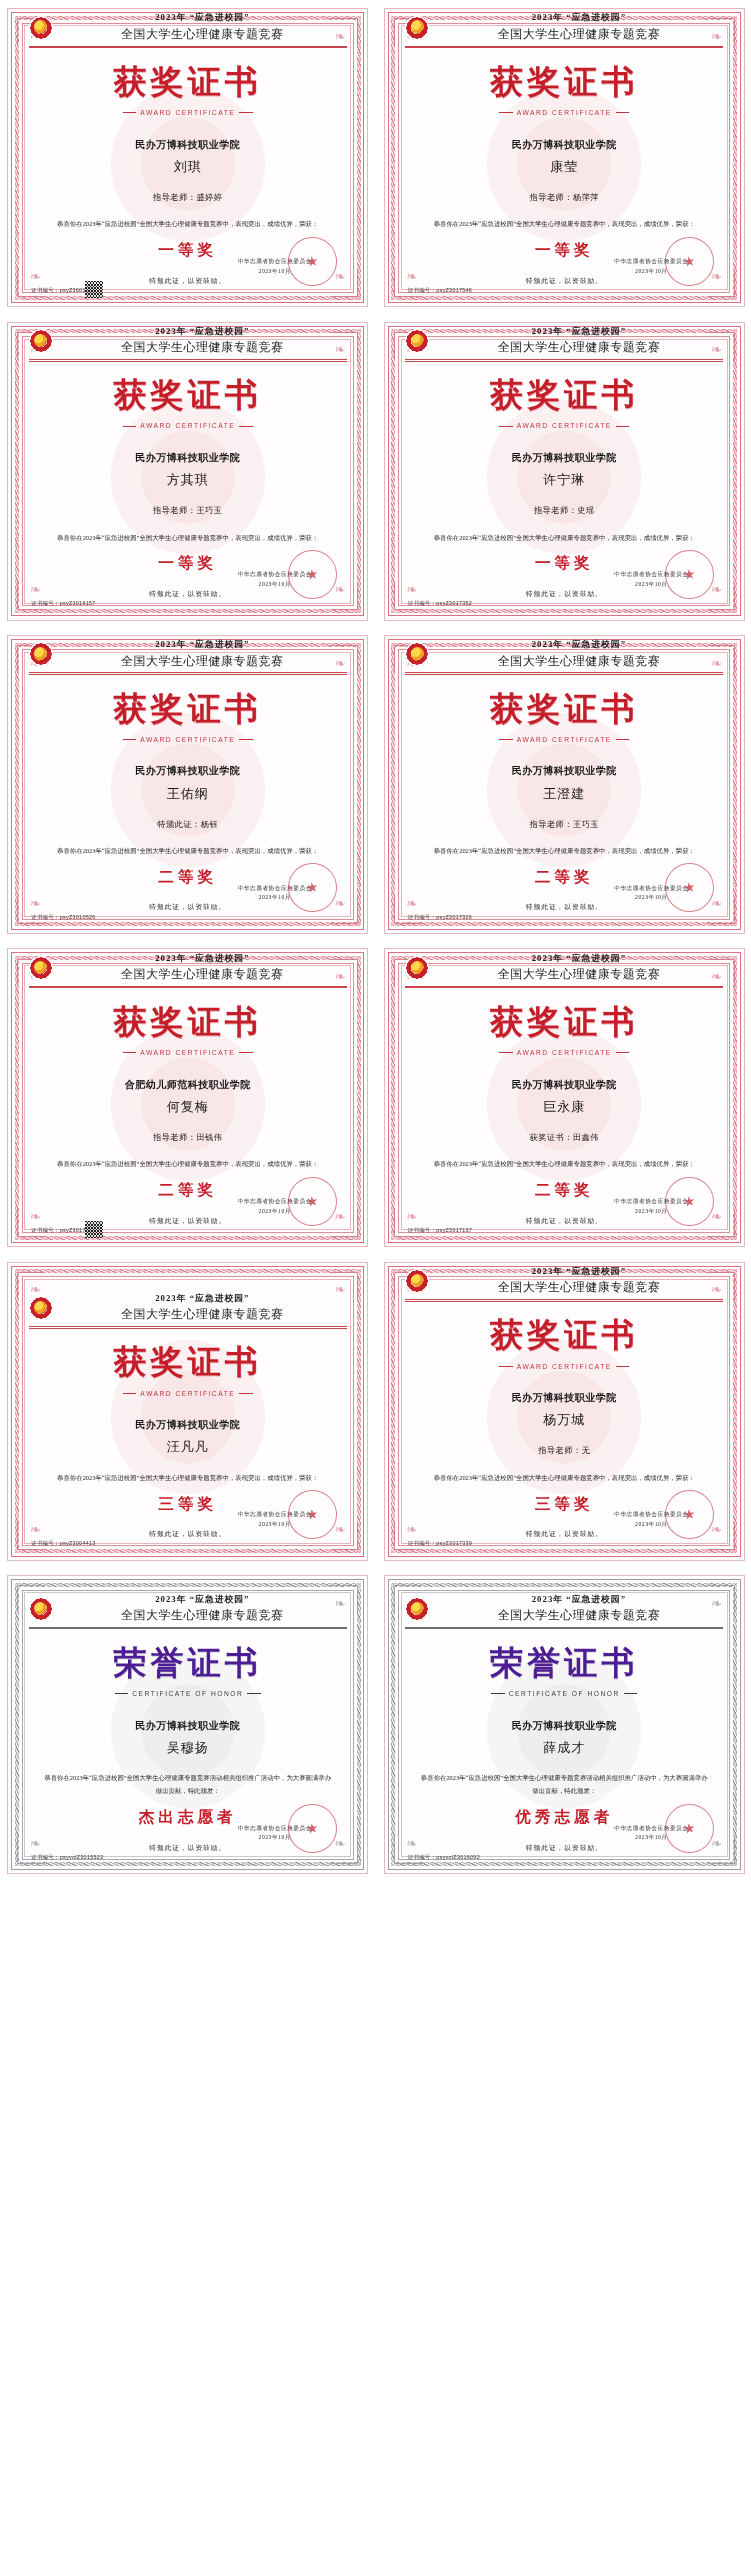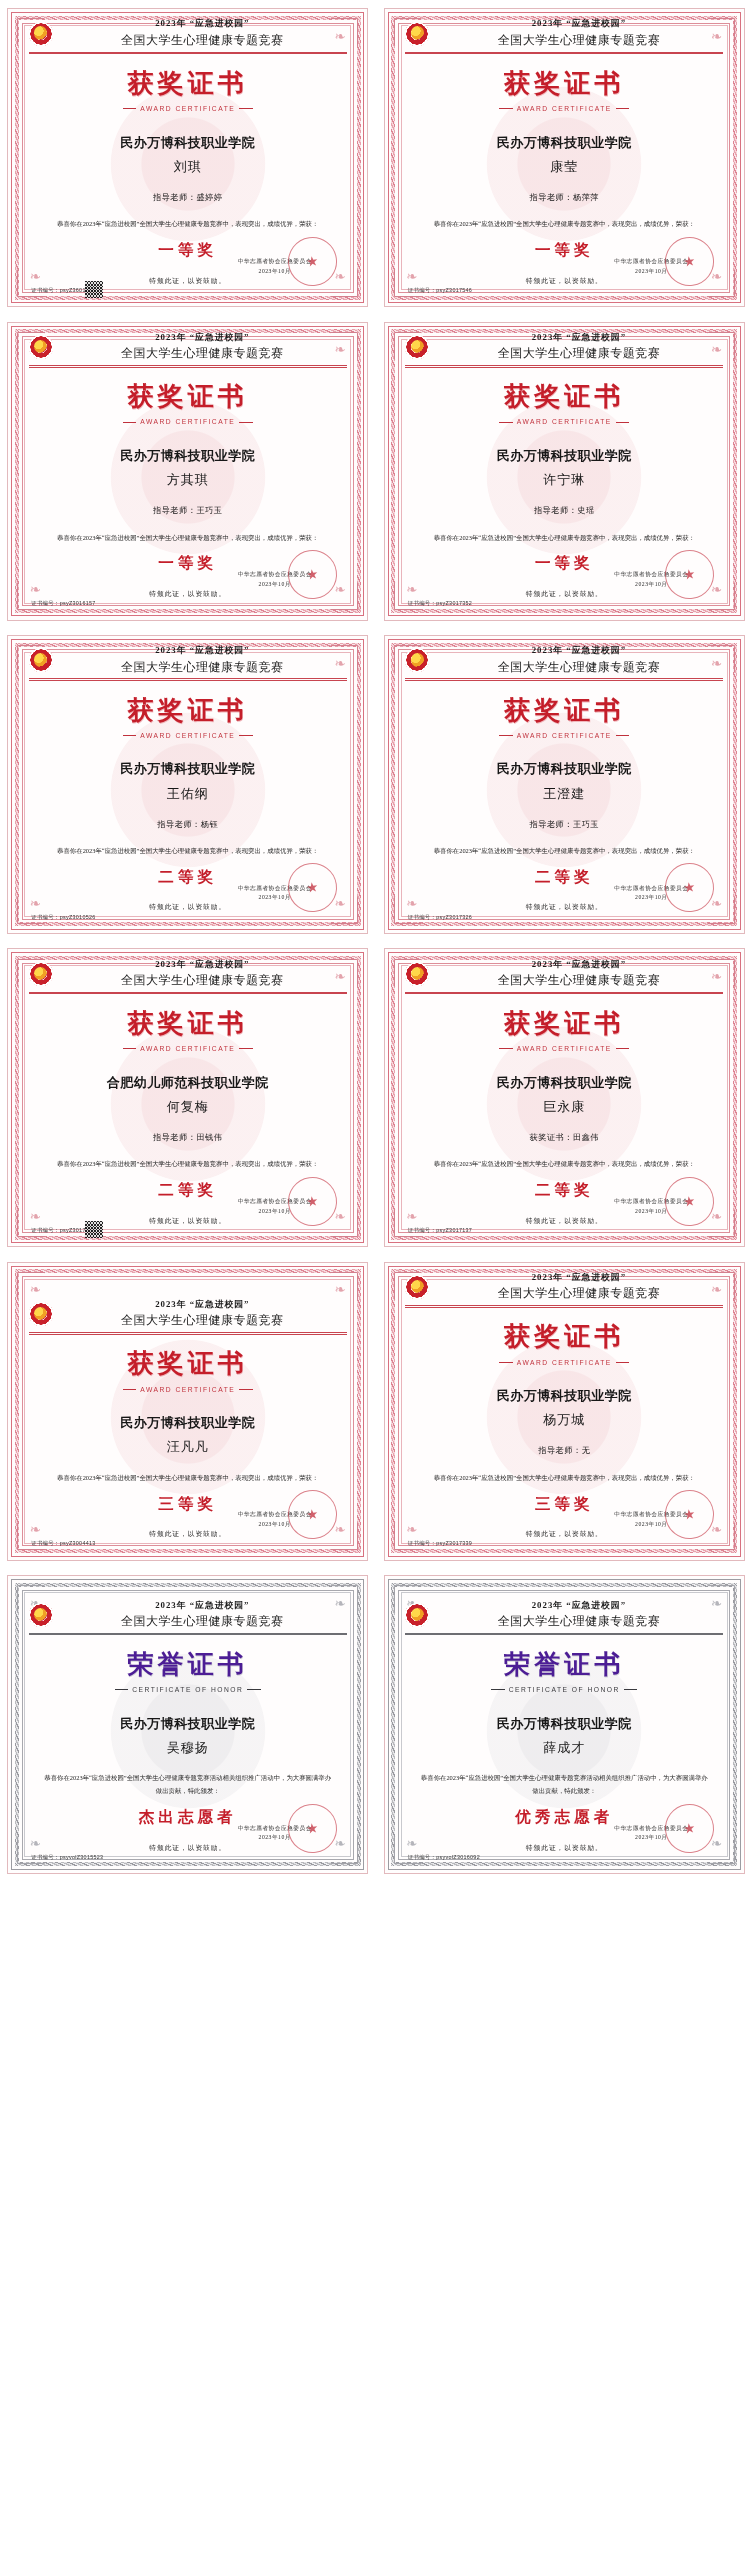--- a/index.html
+++ b/index.html
@@ -137,21 +137,21 @@
     white-space: nowrap;
   }
   
   .title-wrap {
     margin-top: 13.4px;
     text-align: center;
     position: relative;
     width: 100%;
   }
   .title {
-    font-size: 26px;
+    font-size: 33px;
     font-weight: bold;
     letter-spacing: 4.1px;
     color: #c41e2a;
     font-family: "DejaVu Serif", serif;
     text-shadow: 0.5px 0.5px 0 #f0b8bd;
   }
   .cert.honor .title { color: #4c1d95; text-shadow: 0.5px 0.5px 0 #d6d6da; }
   .subtitle {
     margin-top: 4.1px;
     font-size: 6.7px;
@@ -166,21 +166,21 @@
   .cert.honor .subtitle { color: #3a3a3e; }
   .subtitle .dash {
     display: inline-block;
     width: 13.4px;
     height: 0.5px;
     background: currentColor;
   }
   
   .org {
     margin-top: 21.6px;
-    font-size: 13px;
+    font-size: 10px;
     color: #171717;
     letter-spacing: 0.5px;
     font-weight: bold;
   }
   .person {
     margin-top: 6.2px;
     font-size: 13px;
     color: #171717;
     letter-spacing: 1px;
   }
@@ -531,21 +531,21 @@
         <div class="title">获奖证书</div>
         <div class="subtitle">
           <span class="dash"></span>
           <span>AWARD CERTIFICATE</span>
           <span class="dash"></span>
         </div>
       </div>
 
       <div class="org">民办万博科技职业学院</div>
       <div class="person">王佑纲</div>
-      <div class="mentor">指导老师：杨钰</div>
+      <div class="mentor">特颁此证：杨钰</div>
       <div class="para">恭喜你在2023年“应急进校园”全国大学生心理健康专题竞赛中，表现突出，成绩优异，荣获：</div>
       <div class="award">二等奖</div>
       <div class="hereby">特颁此证，以资鼓励。</div>
     </div>
 
     <div class="issuer-block">
       <div class="issuer-line">中华志愿者协会应急委员会</div>
       <div class="issuer-line">2023年10月</div>
     </div>
     <div class="seal">

